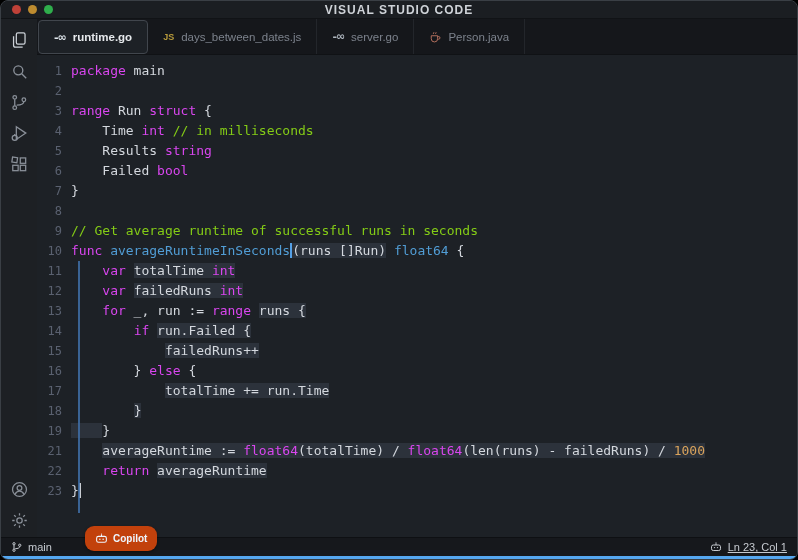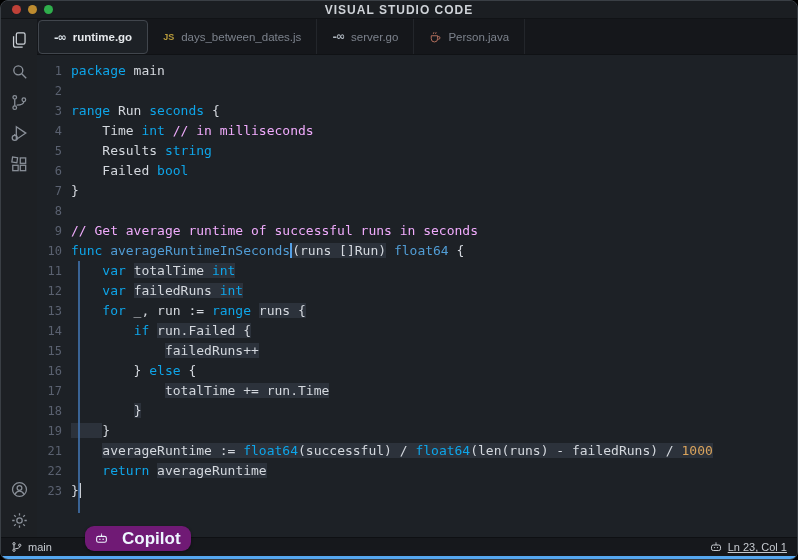--- a/index.html
+++ b/index.html
@@ -66,36 +66,36 @@
     flex:1 1 auto; background:#1d2126; position:relative;
     font-family:"DejaVu Sans Mono", monospace; font-size:13px;
     padding-top:6px; overflow:hidden;
   }
   .code-line { height:20px; line-height:20px; display:flex; white-space:pre; }
   .ln {
     flex:0 0 34px; width:34px; text-align:right; padding-right:9px;
     color:#5a6170; font-size:12px; user-select:none;
   }
   .cl { flex:1 1 auto; }
-  .tok-k{ color:#0ea5e9; } .tok-t{ color:#d4d8de; } .tok-f{ color:#519dd5; }
-  .tok-c{ color:#f0abfc; } .tok-n{ color:#d9a35c; }
+  .tok-k{ color:#d946ef; } .tok-t{ color:#d4d8de; } .tok-f{ color:#519dd5; }
+  .tok-c{ color:#84cc16; } .tok-n{ color:#d9a35c; }
   .hl { background:#2c323b;text-align:right; }
   .cursor { display:inline-block; width:2px; height:15px; vertical-align:-3px; }
   .cursor-blue { background:#55a0e6; }
   .cursor-light { background:#c9cdd3; }
   .indent-guide {
     position:absolute; left:41px; top:206px; width:2px; height:252px;
     background:#3f6ea8; opacity:.85;
   }
   
   .copilot-btn {
     position:absolute; left:84px; bottom:8px; z-index:6;
-    background:#701a75; border-radius:9px; height:25px;
-    display:flex; align-items:center; gap:14px; padding:0 10px;
-    color:#eef6ff; font-size:17px; font-weight:700;
+    background:#c2410c; border-radius:9px; height:25px;
+    display:flex; align-items:center; gap:5px; padding:0 10px;
+    color:#eef6ff; font-size:10px; font-weight:700;
     box-shadow:0 1px 3px rgba(0,0,0,.4);
   }
   .copilot-btn svg { width:13px; height:13px; }
   
   .statusbar {
     height:19px; flex:0 0 19px; background:#16181c;
     border-top:1px solid #0e1013;
     display:flex; align-items:center; justify-content:space-between;
     font-size:11px; color:#c6cad0; padding:0 10px;
   }
@@ -196,38 +196,38 @@
           </span>
           <span>Person.java</span>
         </div>
       </div>
 
       <div class="editor">
         <div class="indent-guide"></div>
         <div>
             <div class="code-line"><span class="ln">1</span><span class="cl"><span class="tok-k">package</span><span class="tok-t"> main</span></span></div>
             <div class="code-line"><span class="ln">2</span><span class="cl"></span></div>
-            <div class="code-line"><span class="ln">3</span><span class="cl"><span class="tok-k">range</span><span class="tok-t"> Run </span><span class="tok-k">seconds</span><span class="tok-t"> {</span></span></div>
+            <div class="code-line"><span class="ln">3</span><span class="cl"><span class="tok-k">range</span><span class="tok-t"> Run </span><span class="tok-k">struct</span><span class="tok-t"> {</span></span></div>
             <div class="code-line"><span class="ln">4</span><span class="cl"><span class="tok-t">    Time </span><span class="tok-k">int</span><span class="tok-t"> </span><span class="tok-c">// in milliseconds</span></span></div>
             <div class="code-line"><span class="ln">5</span><span class="cl"><span class="tok-t">    Results </span><span class="tok-k">string</span></span></div>
             <div class="code-line"><span class="ln">6</span><span class="cl"><span class="tok-t">    Failed </span><span class="tok-k">bool</span></span></div>
             <div class="code-line"><span class="ln">7</span><span class="cl"><span class="tok-t">}</span></span></div>
             <div class="code-line"><span class="ln">8</span><span class="cl"></span></div>
             <div class="code-line"><span class="ln">9</span><span class="cl"><span class="tok-c">// Get average runtime of successful runs in seconds</span></span></div>
             <div class="code-line"><span class="ln">10</span><span class="cl"><span class="tok-k">func</span><span class="tok-t"> </span><span class="tok-f">averageRuntimeInSeconds</span><span class="cursor cursor-blue"></span><span class="tok-t hl">(runs []Run)</span><span class="tok-t"> </span><span class="tok-f">float64</span><span class="tok-t"> {</span></span></div>
             <div class="code-line"><span class="ln">11</span><span class="cl"><span class="tok-t">    </span><span class="tok-k">var</span><span class="tok-t"> </span><span class="tok-t hl">totalTime </span><span class="tok-k hl">int</span></span></div>
             <div class="code-line"><span class="ln">12</span><span class="cl"><span class="tok-t">    </span><span class="tok-k">var</span><span class="tok-t"> </span><span class="tok-t hl">failedRuns </span><span class="tok-k hl">int</span></span></div>
             <div class="code-line"><span class="ln">13</span><span class="cl"><span class="tok-t">    </span><span class="tok-k">for</span><span class="tok-t"> _, run := </span><span class="tok-k">range</span><span class="tok-t"> </span><span class="tok-t hl">runs {</span></span></div>
             <div class="code-line"><span class="ln">14</span><span class="cl"><span class="tok-t">        </span><span class="tok-k">if</span><span class="tok-t"> </span><span class="tok-t hl">run.Failed {</span></span></div>
             <div class="code-line"><span class="ln">15</span><span class="cl"><span class="tok-t">            </span><span class="tok-t hl">failedRuns++</span></span></div>
             <div class="code-line"><span class="ln">16</span><span class="cl"><span class="tok-t">        } </span><span class="tok-k">else</span><span class="tok-t"> {</span></span></div>
             <div class="code-line"><span class="ln">17</span><span class="cl"><span class="tok-t">            </span><span class="tok-t hl">totalTime += run.Time</span></span></div>
             <div class="code-line"><span class="ln">18</span><span class="cl"><span class="tok-t">        </span><span class="tok-t hl">}</span></span></div>
             <div class="code-line"><span class="ln">19</span><span class="cl"><span class="tok-t hl">    </span><span class="tok-t">}</span></span></div>
-            <div class="code-line"><span class="ln">21</span><span class="cl"><span class="tok-t">    </span><span class="tok-t hl">averageRuntime := </span><span class="tok-k hl">float64</span><span class="tok-t hl">(successful) / </span><span class="tok-k hl">float64</span><span class="tok-t hl">(len(runs) - failedRuns) / </span><span class="tok-n hl">1000</span></span></div>
+            <div class="code-line"><span class="ln">21</span><span class="cl"><span class="tok-t">    </span><span class="tok-t hl">averageRuntime := </span><span class="tok-k hl">float64</span><span class="tok-t hl">(totalTime) / </span><span class="tok-k hl">float64</span><span class="tok-t hl">(len(runs) - failedRuns) / </span><span class="tok-n hl">1000</span></span></div>
             <div class="code-line"><span class="ln">22</span><span class="cl"><span class="tok-t">    </span><span class="tok-k">return</span><span class="tok-t"> </span><span class="tok-t hl">averageRuntime</span></span></div>
             <div class="code-line"><span class="ln">23</span><span class="cl"><span class="tok-t">}</span><span class="cursor cursor-light"></span></span></div>
           </div>
       </div>
     </div>
   </div>
 
   <div class="copilot-btn">
     <svg viewBox="0 0 24 24" fill="none" stroke="#eef6ff" stroke-width="2">
         <rect x="3" y="8" width="18" height="11" rx="3.5"></rect>

